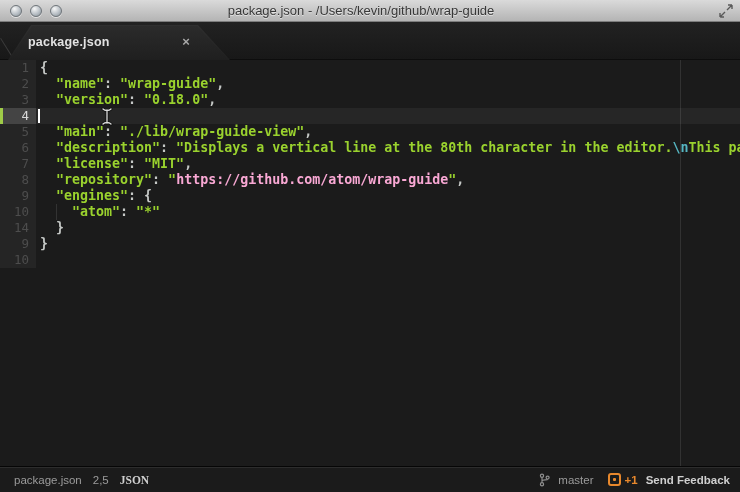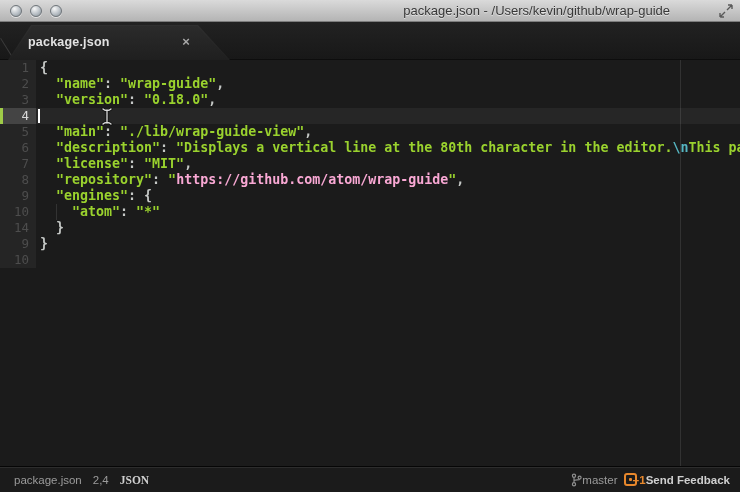--- a/index.html
+++ b/index.html
@@ -8,21 +8,21 @@
   .window { position:relative; width:740px; height:492px; background:#1b1b1b; }
 
   
   .titlebar { position:absolute; top:0; left:0; width:740px; height:22px;
     background:linear-gradient(#dadada,#b4b4b4); border-bottom:1px solid #7d7d7d; }
   .traffic { position:absolute; top:5px; left:10px; display:flex; gap:8px; }
   .tl-btn { width:12px; height:12px; border-radius:50%;
     background:radial-gradient(circle at 35% 28%, #f7f7f7, #b9c0c6 55%, #858e95);
     border:1px solid #6f757a; box-shadow:0 1px 0 rgba(255,255,255,.6); }
   .win-title { position:absolute; top:0; left:52px; right:70px; height:21px;
-    line-height:21px; text-align:right; font-size:13px; color:#383838;
+    line-height:21px; text-align:center; font-size:13px; color:#383838;
     text-shadow:0 1px 0 rgba(255,255,255,.55); white-space:nowrap; overflow:hidden; }
   .fs-icon { position:absolute; top:3px; right:6px; width:16px; height:16px; }
 
   
   .tabbar { position:absolute; top:22px; left:0; width:740px; height:38px;
     background:linear-gradient(#222,#181818); border-bottom:1px solid #0d0d0d; }
   .tabbar-diag { position:absolute; left:1px; top:16px; width:30px; height:1px;
     background:#3a3a3a; transform:rotate(58deg); transform-origin:left top; }
   .tab { position:absolute; left:8px; top:3px; width:222px; height:35px;
     background:linear-gradient(#2f2f2f,#212121);
@@ -61,21 +61,21 @@
   .cursor-caret { position:absolute; left:38px; top:49px; width:2px; height:14px;
     background:#ffffff; z-index:3; }
   .ibeam { position:absolute; left:101px; top:47px; z-index:4; }
 
   
   .statusbar { position:absolute; left:0; top:466px; width:740px; height:26px;
     background:#1b1b1b; border-top:1px solid #060606;
     box-shadow:inset 0 1px 0 #2d2d2d; display:flex; align-items:center;
     font-size:11.5px; color:#9b9b9b; padding:0 10px 0 14px; }
   .sb-left { display:flex; align-items:center; gap:11px; }
-  .sb-right { margin-left:auto; display:flex; align-items:center; }
+  .sb-right { margin-left:auto; display:flex; align-items:center; gap:8px; }
   .sb-grammar { color:#cfcfcf; font-weight:bold;font-family:Liberation Serif, serif; }
   .sb-branch { color:#9b9b9b; }
   .diff-box { width:13px; height:13px; border:2px solid #e8882c; border-radius:3px;
     display:inline-flex; align-items:center; justify-content:center; }
   .diff-dot { width:3px; height:3px; background:#e8882c; border-radius:1px; }
   .diff-count { color:#e8882c; font-weight:bold; }
   .sb-feedback { color:#d0d0d0; font-weight:bold; }
 </style>
 </head>
 <body>
@@ -144,21 +144,21 @@
       </g>
       <g stroke="#dcdcdc" stroke-width="1.3" fill="none" stroke-linecap="round">
         <path d="M2 2 C4 4, 8 4, 10 2 M6 3 L6 16 M2 17 C4 15, 8 15, 10 17"></path>
       </g>
     </svg>
   </div>
 
   <div class="statusbar">
     <div class="sb-left">
       <span>package.json</span>
-      <span>2,4</span>
+      <span>2,5</span>
       <span class="sb-grammar">JSON</span>
     </div>
     <div class="sb-right">
       <svg width="11" height="14" viewBox="0 0 11 14">
         <circle cx="3" cy="2.8" r="1.6" stroke="#8f8f8f" stroke-width="1.2" fill="none"></circle>
         <circle cx="3" cy="11.2" r="1.6" stroke="#8f8f8f" stroke-width="1.2" fill="none"></circle>
         <circle cx="8.6" cy="4.6" r="1.5" stroke="#8f8f8f" stroke-width="1.2" fill="none"></circle>
         <path d="M3 4.4 L3 9.6 M3 8 C3 6, 8.6 7.6, 8.6 6.2" stroke="#8f8f8f" stroke-width="1.2" fill="none"></path>
       </svg>
       <span class="sb-branch">master</span>

